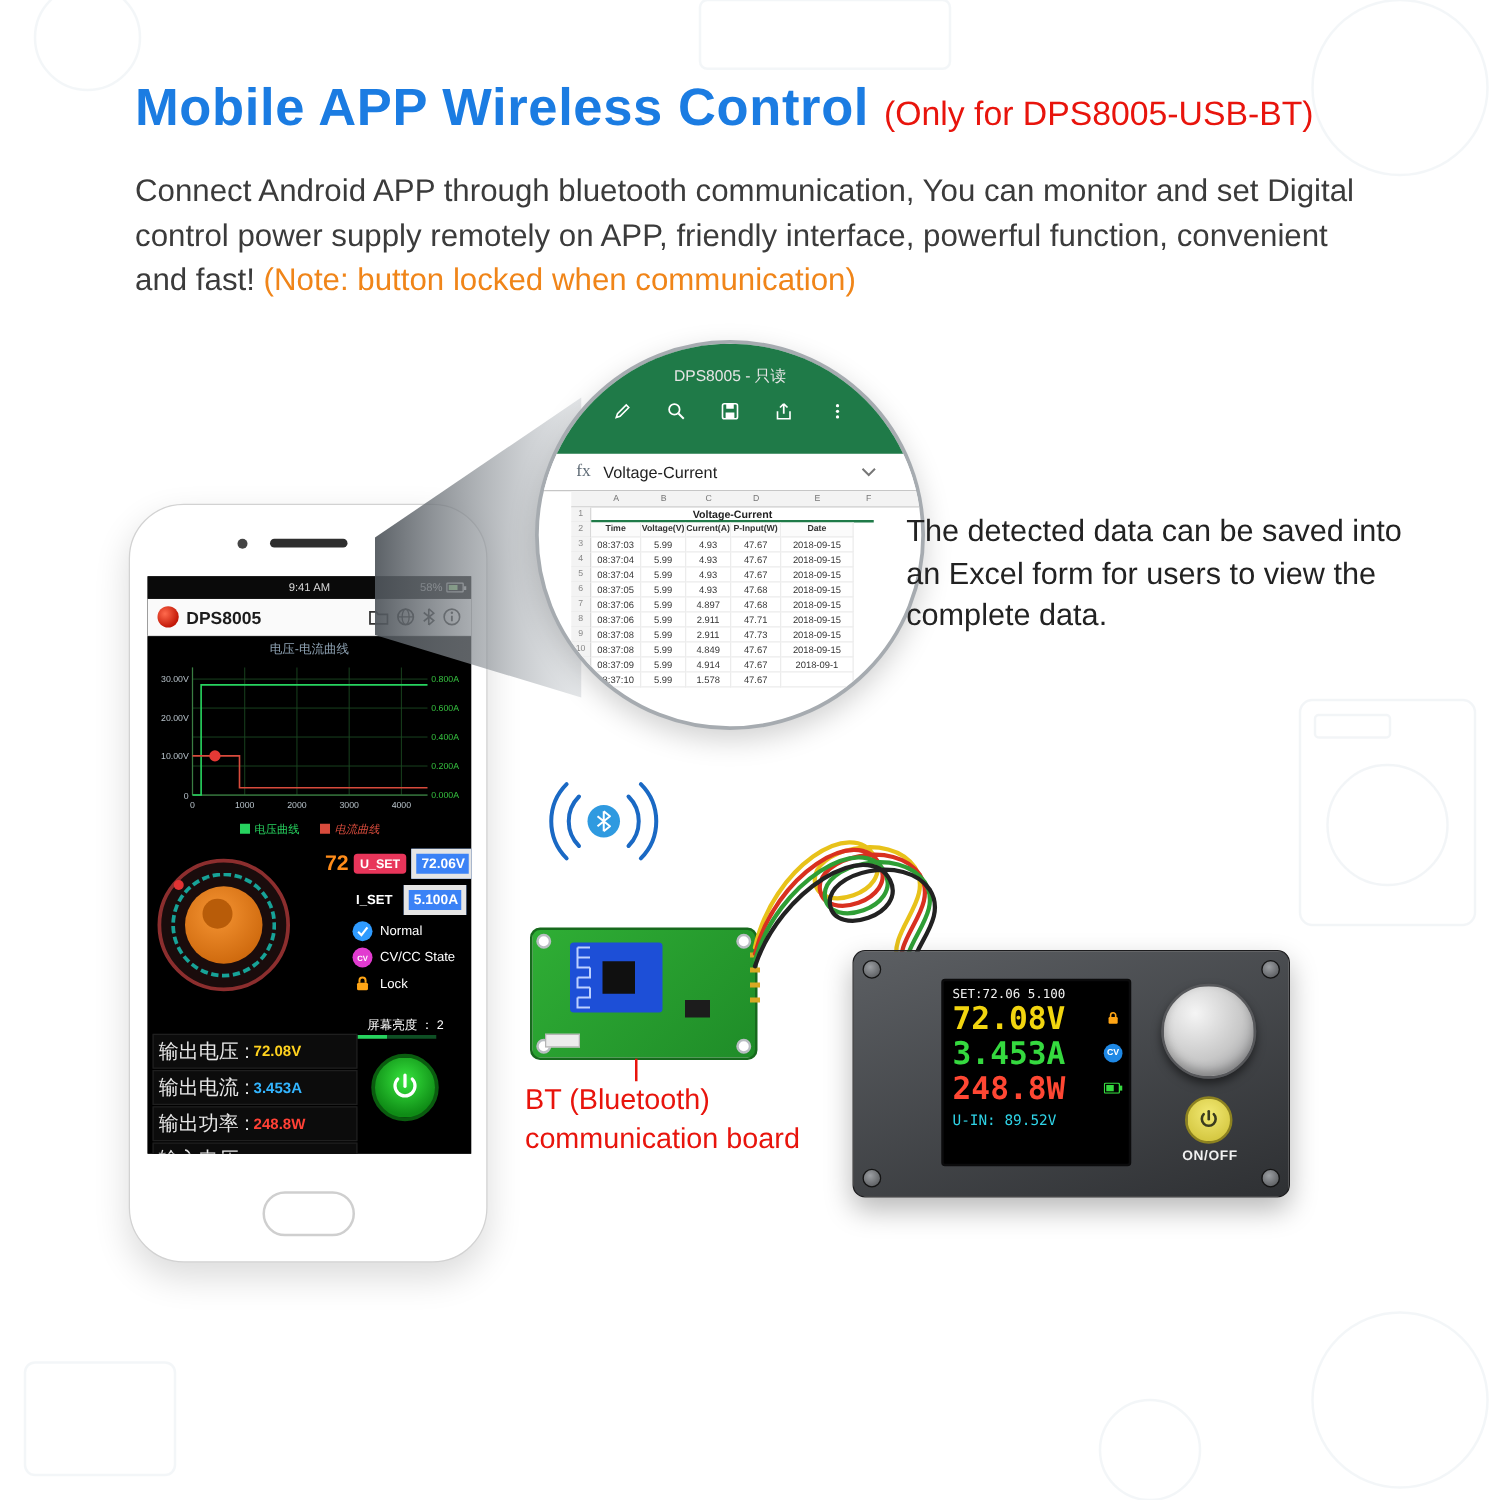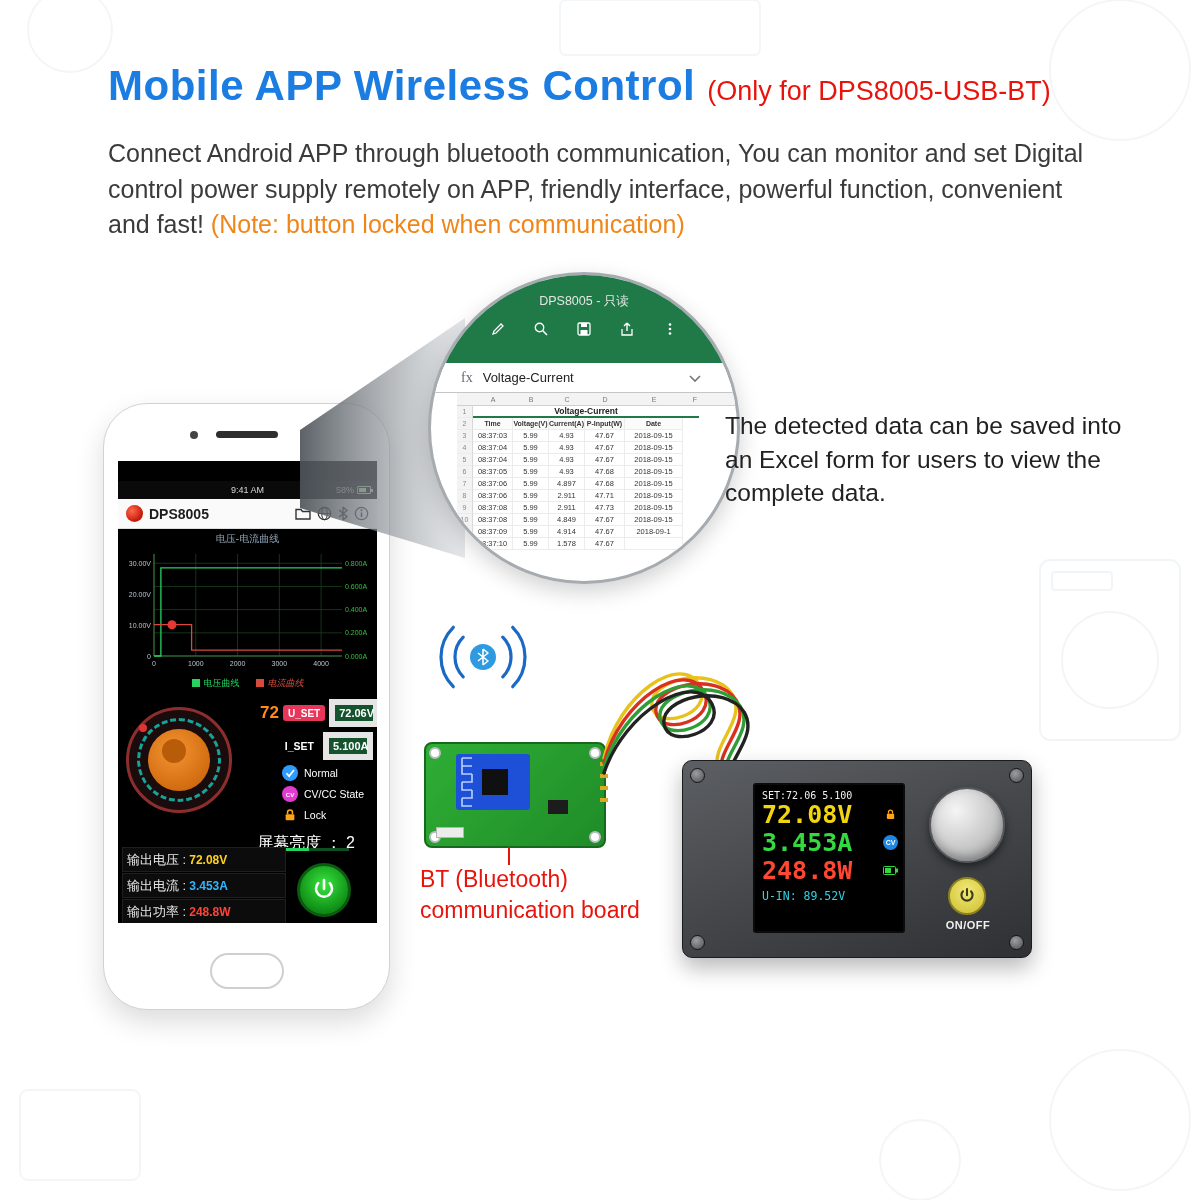--- a/index.html
+++ b/index.html
@@ -24,21 +24,21 @@
   #beam { position:absolute; left:280px; top:300px; z-index:3; pointer-events:none; }
 
   
   .phone { position:absolute; left:103px; top:403px; width:287px; height:607px; background:#fff;
     border:1px solid #d2d2d2; border-radius:44px; box-shadow:0 12px 28px rgba(0,0,0,.14); z-index:2; }
   .phone-speaker { position:absolute; left:50%; transform:translateX(-50%); top:27px; width:62px; height:7px; background:#2e2e2e; border-radius:4px; }
   .phone-cam { position:absolute; left:86px; top:27px; width:8px; height:8px; background:#444; border-radius:50%; }
   .phone-home { position:absolute; left:50%; transform:translateX(-50%); bottom:20px; width:74px; height:36px; border:2px solid #cfcfcf; border-radius:18px; }
   .phone-screen { position:absolute; left:14px; top:57px; width:259px; height:462px; background:#000; overflow:hidden; }
 
-  .p-status { height:18px; background:#0a0a0a; color:#d8d8d8; font-size:9px; display:flex; align-items:center; justify-content:center; position:relative;margin-top:20px; }
+  .p-status { height:18px; background:#0a0a0a; color:#d8d8d8; font-size:9px; display:flex; align-items:center; justify-content:center; position:relative; }
   .p-status .batt-wrap { position:absolute; right:6px; top:4px; display:flex; align-items:center; gap:3px; }
   .batt-icon { width:14px; height:8px; border:1px solid #bbb; border-radius:1px; position:relative; }
   .batt-icon::after { content:""; position:absolute; left:1px; top:1px; bottom:1px; width:7px; background:#9de08a; }
   .batt-icon::before { content:""; position:absolute; right:-3px; top:2px; width:2px; height:3px; background:#bbb; }
 
   .p-appbar { height:30px; background:#fafafa; border-bottom:1px solid #ddd; display:flex; align-items:center; gap:6px; padding:0 8px; }
   .app-logo { width:17px; height:17px; border-radius:50%; background:radial-gradient(circle at 35% 35%, #ff6a4d, #c21807 70%); }
   .p-app-title { font-size:14px; font-weight:bold; color:#1c1c1c; flex:1; }
   .p-appbar svg { display:block; }
 
@@ -54,32 +54,32 @@
   .knob-disc { position:absolute; left:19px; top:19px; width:62px; height:62px; border-radius:50%; background:radial-gradient(circle at 42% 36%, #f59433, #cf6a0e 75%); }
   .knob-dot { position:absolute; left:14px; top:10px; width:24px; height:24px; border-radius:50%; background:#b85c09; }
   .knob-ind { position:absolute; left:10px; top:14px; width:8px; height:8px; border-radius:50%; background:#e23333; }
 
   .p-set { position:absolute; left:114px; top:8px; right:4px;margin-left:28px; }
   .set-row { display:flex; align-items:center; gap:4px; margin-bottom:5px; }
   .knob-value { color:#ff8c1a; font-size:17px; font-weight:bold; width:22px; text-align:center; }
   .set-spacer { width:22px; }
   .uset-chip { background:#e8355a; color:#fff; font-size:10px; font-weight:bold; padding:2.5px 5px; border-radius:3px; }
   .iset-label { color:#fff; font-size:10.5px; font-weight:bold; padding:2.5px 5px; }
-  .set-valbox { background:#14532d; border:6px solid #e5e5e5; color:#fff; font-size:11px; font-weight:bold; padding:2px 4px; min-width:50px; text-align:center; }
+  .set-valbox { background:#3b82f6; border:4px solid #e5e5e5; color:#fff; font-size:11px; font-weight:bold; padding:2px 4px; min-width:50px; text-align:center; }
   .mode-row { display:flex; align-items:center; gap:6px; margin:5px 0 5px 22px; }
   .mode-icon { width:16px; height:16px; border-radius:50%; display:flex; align-items:center; justify-content:center; }
   .mode-icon svg { width:14px; height:14px; display:block; }
   .mode-label { color:#fff; font-size:10.5px; }
 
   .p-bottom { position:relative; height:112px; background:#000; }
-  .p-bright { position:absolute; right:22px; top:2px; color:#fff; font-size:16px; }
+  .p-bright { position:absolute; right:22px; top:2px; color:#fff; font-size:10px; }
   .bright-bar { position:absolute; right:28px; top:17px; width:72px; height:3px; background:linear-gradient(to right,#27d35f 45%,#0e4f24 45%); }
   .readouts { position:absolute; left:4px; top:16px; width:164px; }
   .readout-row { display:flex; align-items:center; background:#0c0c0c; border:1px solid #1f1f1f; padding:2.5px 4px; margin-bottom:1px; }
-  .ro-label { color:#e8e8e8; font-size:13px; white-space:nowrap; }
+  .ro-label { color:#e8e8e8; font-size:16px; white-space:nowrap; }
   .ro-value { font-size:12px; font-weight:bold; margin-left:3px; }
   .power-btn { position:absolute; right:26px; top:32px; width:54px; height:54px; border-radius:50%;
     background:radial-gradient(circle at 50% 38%, #37e53e, #0f8c16 72%); border:3px solid #0a5c0f;
     display:flex; align-items:center; justify-content:center; }
 
   
   .mag { position:absolute; left:428px; top:272px; width:312px; height:312px; border-radius:50%; background:#fff;
     border:3px solid #a6abb0; overflow:hidden; z-index:5; box-shadow:0 8px 22px rgba(0,0,0,.18); }
   .xl-green { height:88px; background:var(--c-excel_green); position:relative; }
   .xl-title { text-align:center; color:#e5e5e5; font-size:12.5px; padding-top:18px; }

